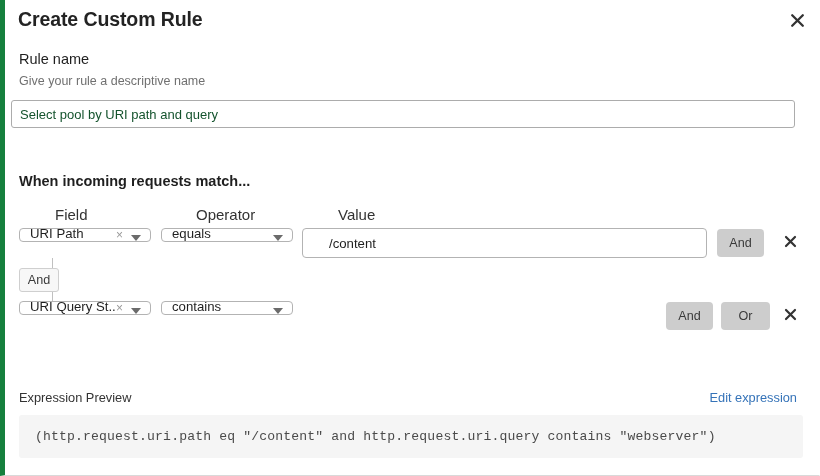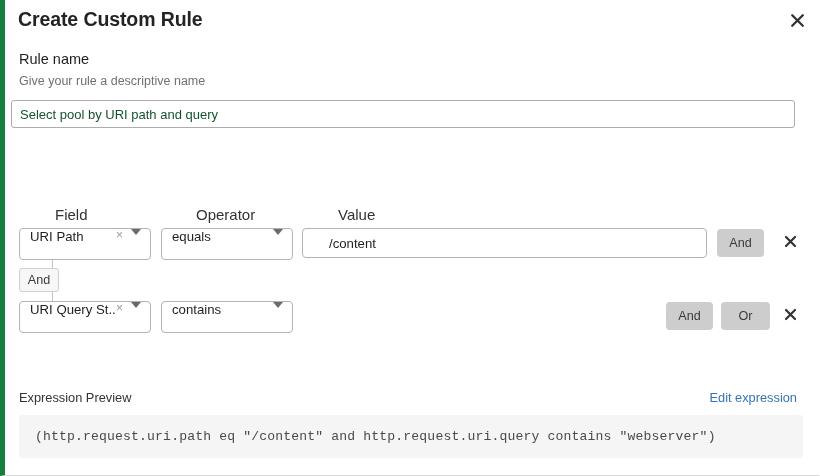--- a/index.html
+++ b/index.html
@@ -104,26 +104,26 @@
   .col-label.value    { left: 297px; }
 
   
   .cond-row { position: absolute; left: 0; right: 0; height: 30px; }
   .cond-row.r1 { top: 228px; }
   .cond-row.r2 { top: 301px; }
 
   .select-box {
     position: absolute;
     box-sizing: border-box;
-    height: 32px;
+    height: 14px;
     border: 1px solid #b3b3b3;
     border-radius: 4px;
     background: #ffffff;
     display: flex;
-    align-items: flex-start;
+    align-items: flex-end;
     padding: 0 6px 0 10px;
     cursor: pointer;
     user-select: none;
   }
   .select-box .sel-text {
     font-size: 13.2px;
     color: #1f1f1f;
     white-space: nowrap;
     overflow: hidden;
     flex: 1 1 auto;
@@ -284,20 +284,21 @@
       <svg width="15" height="15" viewBox="0 0 15 15" aria-hidden="true">
         <path d="M2.2 2.2 L12.8 12.8 M12.8 2.2 L2.2 12.8" stroke="#333333" stroke-width="2.3" stroke-linecap="round"></path>
       </svg>
     </span>
   </button>
 
   <div class="lbl-rule-name">Rule name</div>
   <div class="sub-rule-name">Give your rule a descriptive name</div>
   <input class="rule-name-input" type="text" value="Select pool by URI path and query" style="">
 
+  <div class="match-heading">When incoming requests match...</div>
 
   <div class="col-label field">Field</div>
   <div class="col-label operator">Operator</div>
   <div class="col-label value">Value</div>
 
   <div class="connector">
     <div class="conn-line conn-top"></div>
     <div class="conn-line conn-bottom"></div>
   </div>
   <button class="conj-badge">And</button>

